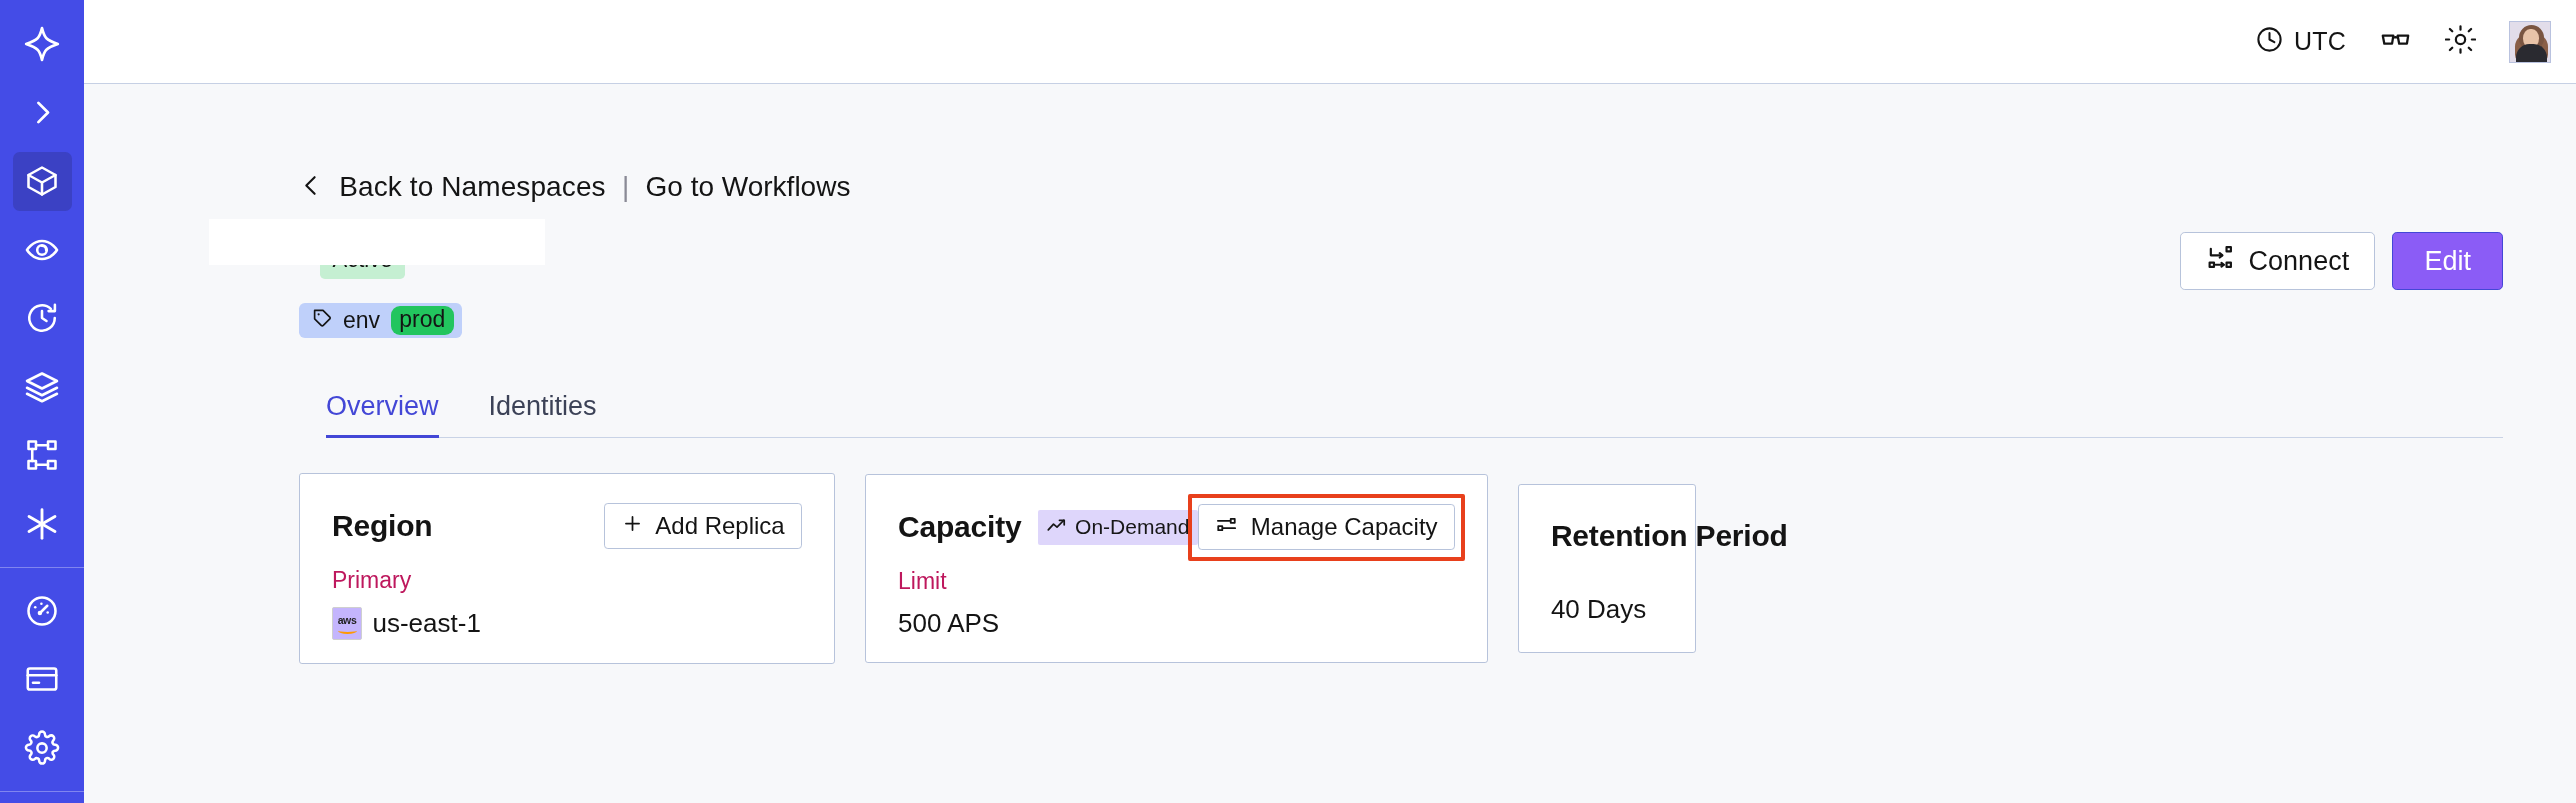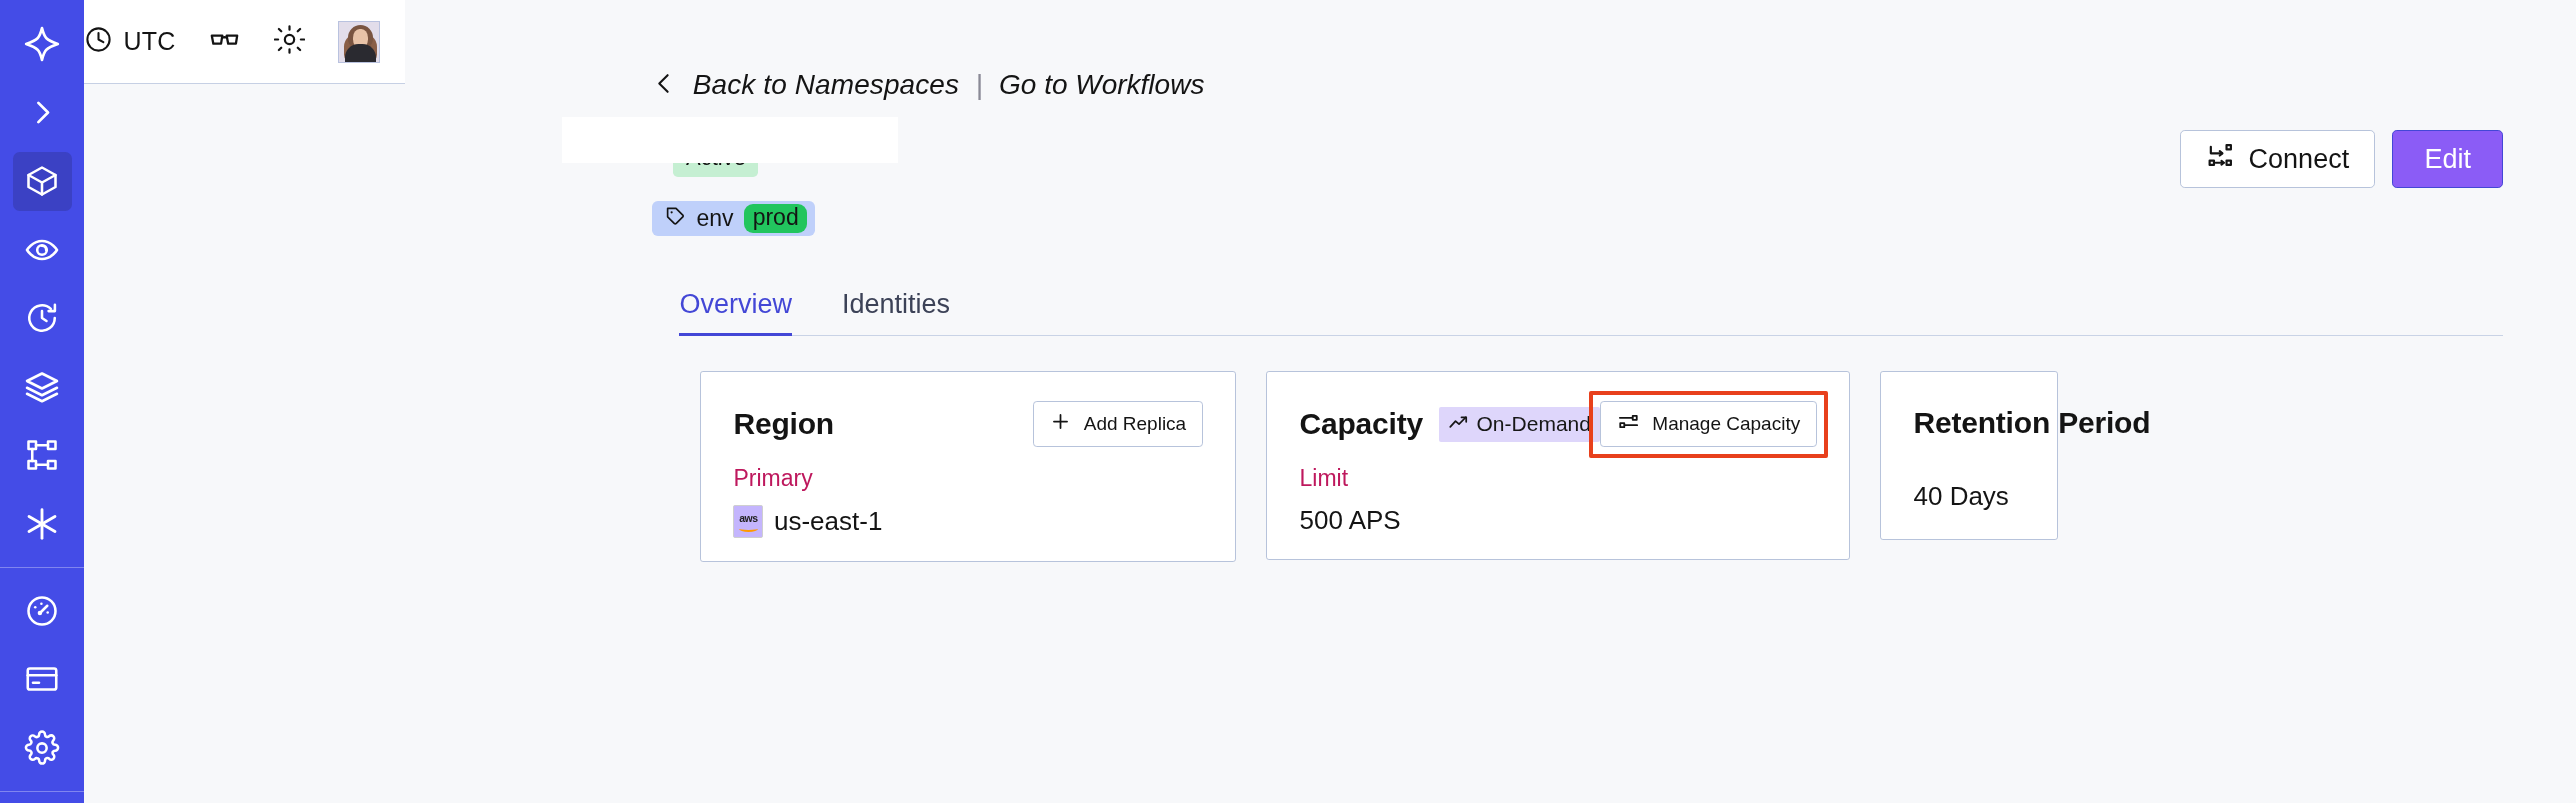--- a/index.html
+++ b/index.html
@@ -53,23 +53,23 @@
     height: 1px;
     background: rgba(255,255,255,0.32);
     margin: 8.6px 0;
     flex: 0 0 auto;
   }
 
   
   .main {
     flex: 1 1 auto;
     display: flex;
+    flex-direction: column;
     background: #F7F8FA;
     min-width: 0;
-    gap: 32px;
   }
 
   
   .topbar {
     height: 84px;
     flex: 0 0 84px;
     background: #FFFFFF;
     border-bottom: 1px solid #C6D0E4;
     display: flex;
     align-items: center;
@@ -138,23 +138,22 @@
   .inner {
     padding-left: 215px;
     padding-right: 73px;
   }
 
   
   .crumb {
     display: flex;
     align-items: center;
     gap: 14.4px;
-    margin-top: 65px;
+    margin-top: 83px;
     height: 40px;
-    font-style: italic;
   }
   .crumb-back {
     display: flex;
     align-items: center;
     gap: 15.3px;
     cursor: pointer;
   }
   .crumb-text {
     font-size: 28px;
     color: #141414;
@@ -285,22 +284,21 @@
     height: 3.8px;
     background: #4347D6;
   }
   .tab:first-child.active::after { right: 29px; }
 
   
   .cards {
     margin-top: 35px;
     display: flex;
     gap: 30px;
-    align-items: flex-start;
-    margin-left: 48px;
+    align-items: center;
   }
   .card {
     background: #FFFFFF;
     border: 1px solid #B7C3DB;
     border-radius: 2.9px;
     padding: 29px 32px 23px;
     min-height: 169px;
     position: relative;
   }
   .card-region   { flex: 0 0 536px; }
@@ -335,21 +333,21 @@
     margin-left: auto;
     position: relative;
   }
   .btn-sm {
     display: inline-flex;
     align-items: center;
     justify-content: center;
     gap: 12.5px;
     height: 46px;
     padding: 0 16.3px;
-    font-size: 19px;
+    font-size: 24px;
     background: #FFFFFF;
     border: 1px solid #B7C3DB;
     border-radius: 3.8px;
     color: #141414;
     cursor: pointer;
     white-space: nowrap;
   }
   .highlight-box {
     position: absolute;
     left: -10.5px; top: -10.5px;

